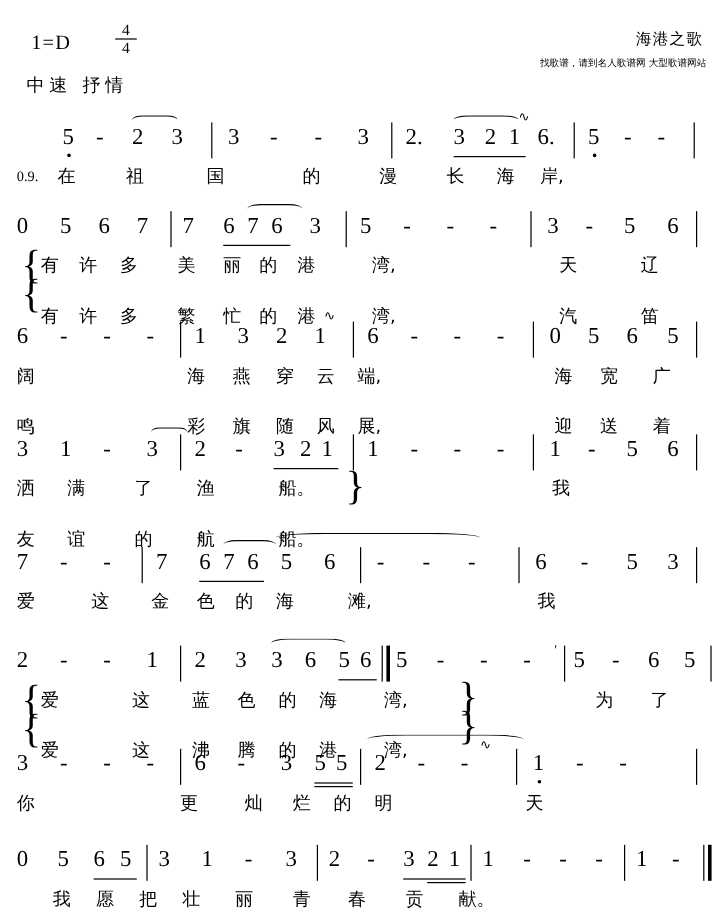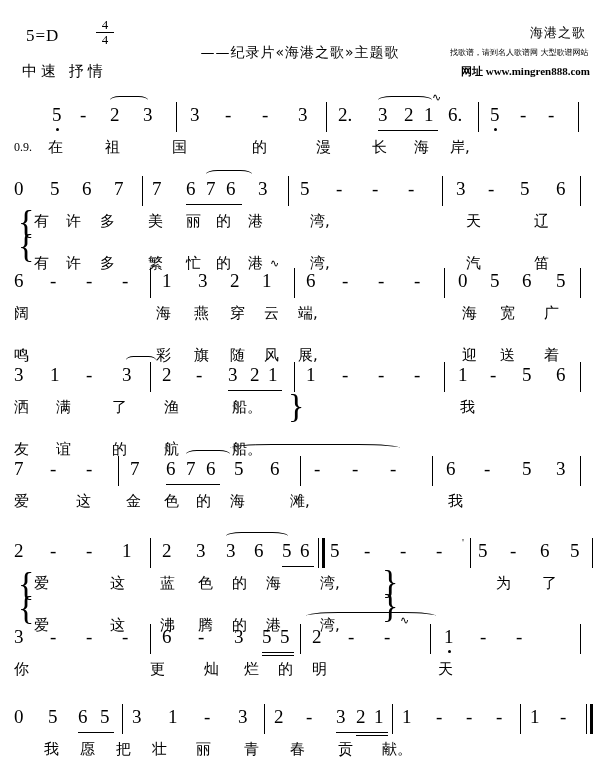--- a/index.html
+++ b/index.html
@@ -170,30 +170,28 @@
     position: absolute;
     font-size: 12px;
     font-family: "Liberation Serif", serif;
   }
 </style>
 </head>
 <body>
 
 <div class="sheet">
 
-  <div class="hdr-key">5=D</div>
+  <div class="hdr-key">1=D</div>
   <div class="hdr-meter">
     <span class="num">4</span>
     <span style="display:block;border-top:1px solid #000;">4</span>
   </div>
   <div class="hdr-tempo">中速 抒情</div>
-  <div class="subtitle">——纪录片«海港之歌»主题歌</div>
   <div class="credit">海港之歌</div>
   <div class="site-note">找歌谱，请到名人歌谱网 大型歌谱网站</div>
-  <div class="site-url">网址 www.mingren888.com</div>
 
   <div class="system" style="top:104px;">
     <div class="notes">
       <span class="n" style="left:52px;">5</span>
       <span class="dot-up" style="left:56px; top:24px;"></span>
       <span class="n" style="left:80px;">-</span>
       <span class="n" style="left:110px;">2</span>
       <span class="n" style="left:143px;">3</span>
       <span class="slur" style="left:110px; top:-8px; width:38px;"></span>
       <span class="bar" style="left:176px;"></span>

